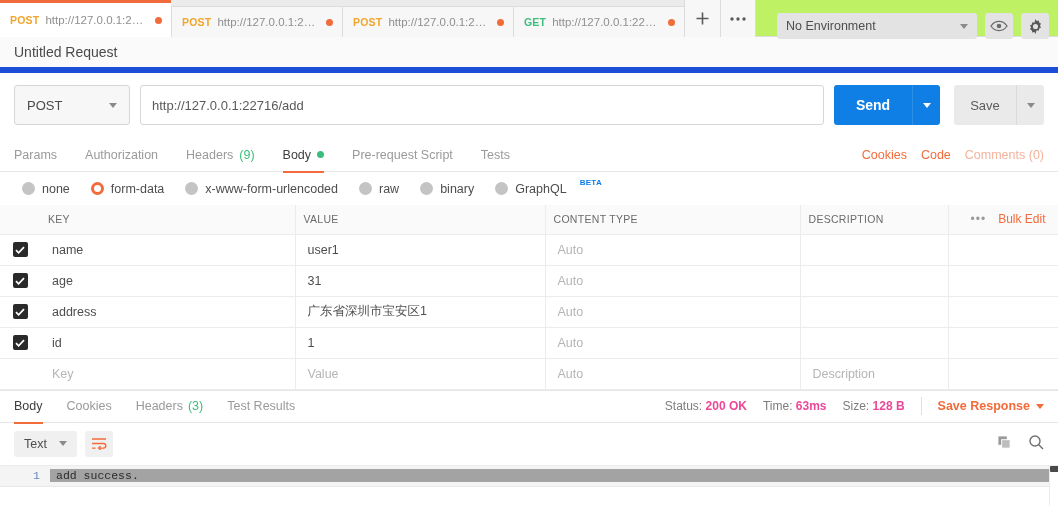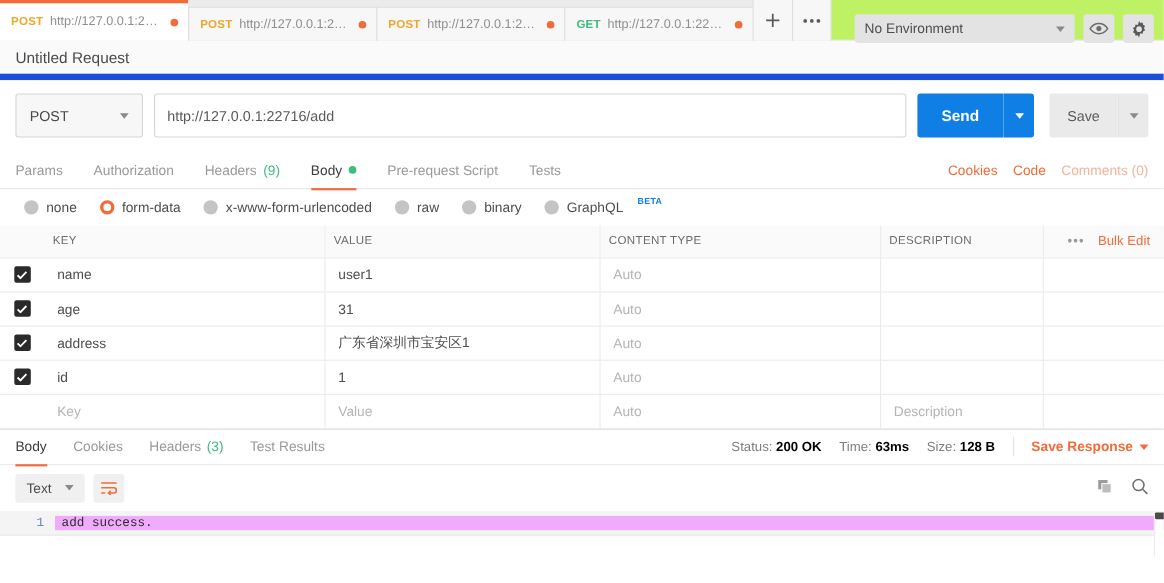--- a/index.html
+++ b/index.html
@@ -353,21 +353,21 @@
     background: #f26b3a;
   }
   .resp-meta {
     margin-left: auto;
     display: flex;
     align-items: center;
     gap: 16px;
     font-size: 12px;
     color: #7d7d7d;
   }
-  .meta-val { color: #000000; font-weight: bold; }
+  .meta-val { color: #ec4899; font-weight: bold; }
   .divider-v { width: 1px; height: 18px; background: #e0e0e0; }
   .save-response { color: #f26b3a; font-weight: bold; font-size: 12.5px; display: flex; align-items: center; gap: 6px; }
   .save-response .caret { border-top-color: #f26b3a; }
 
   
   .resp-toolbar {
     display: flex;
     align-items: center;
     height: 42px;
     padding: 0 14px;
@@ -432,21 +432,21 @@
     padding-right: 10px;
     color: #6a86bf;
     font-family: "Liberation Mono", monospace;
     font-size: 11.5px;
     background: #f4f4f4;
   }
   .code-text {
     font-family: "Liberation Mono", monospace;
     font-size: 11.5px;
     color: #2b2b2b;
-    background: #f0abfc;
+    background: #a3a3a3;
     flex: 1 1 auto;
     padding-left: 6px;
   }
   .vscrollbar {
     position: absolute;
     top: 0; right: 0;
     width: 9px;
     height: 40px;
     border-left: 1px solid #ececec;
     background: #fff;

